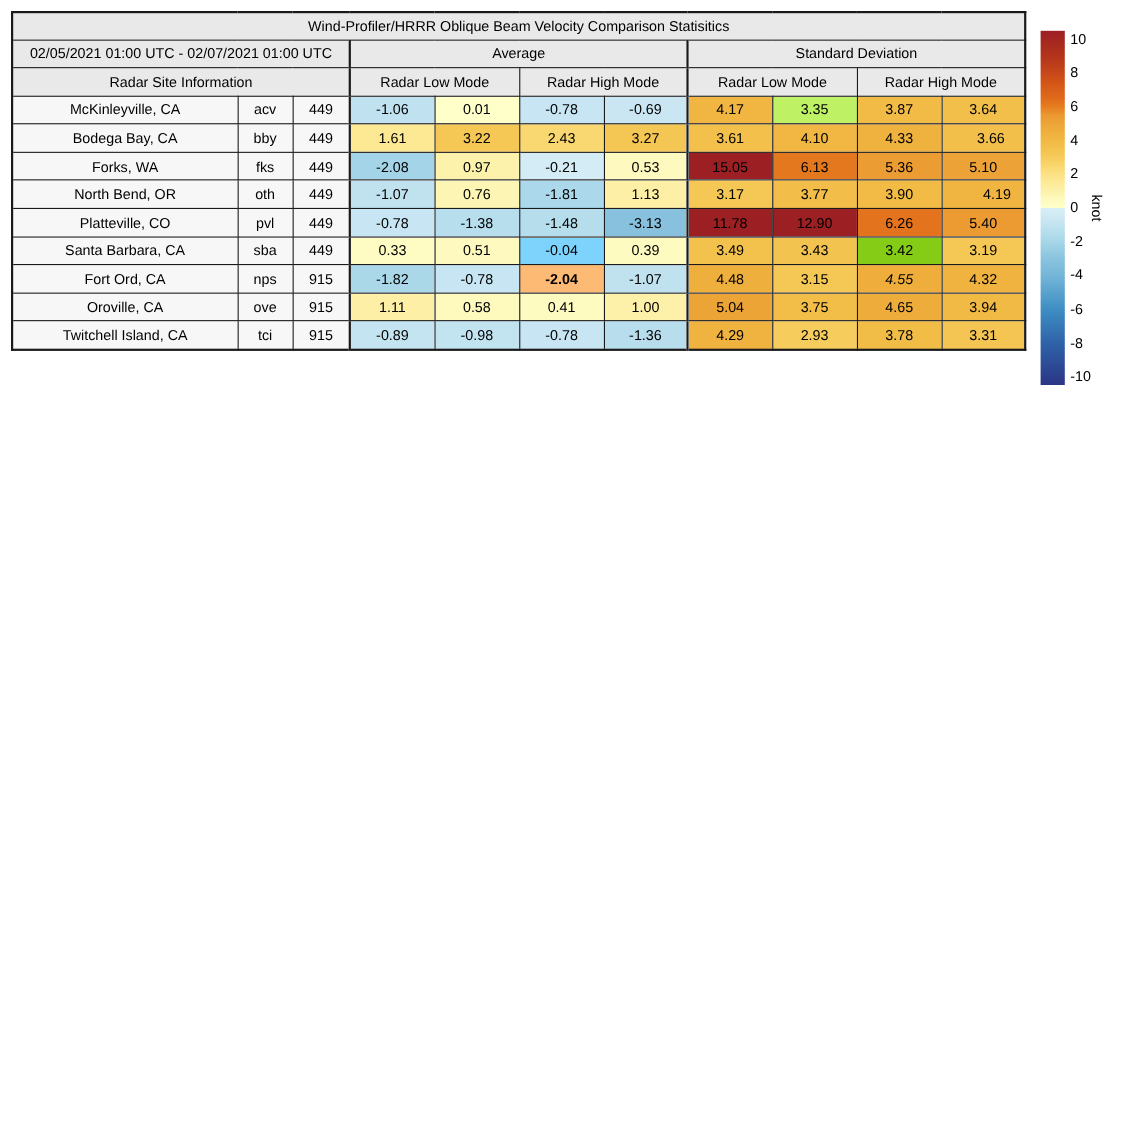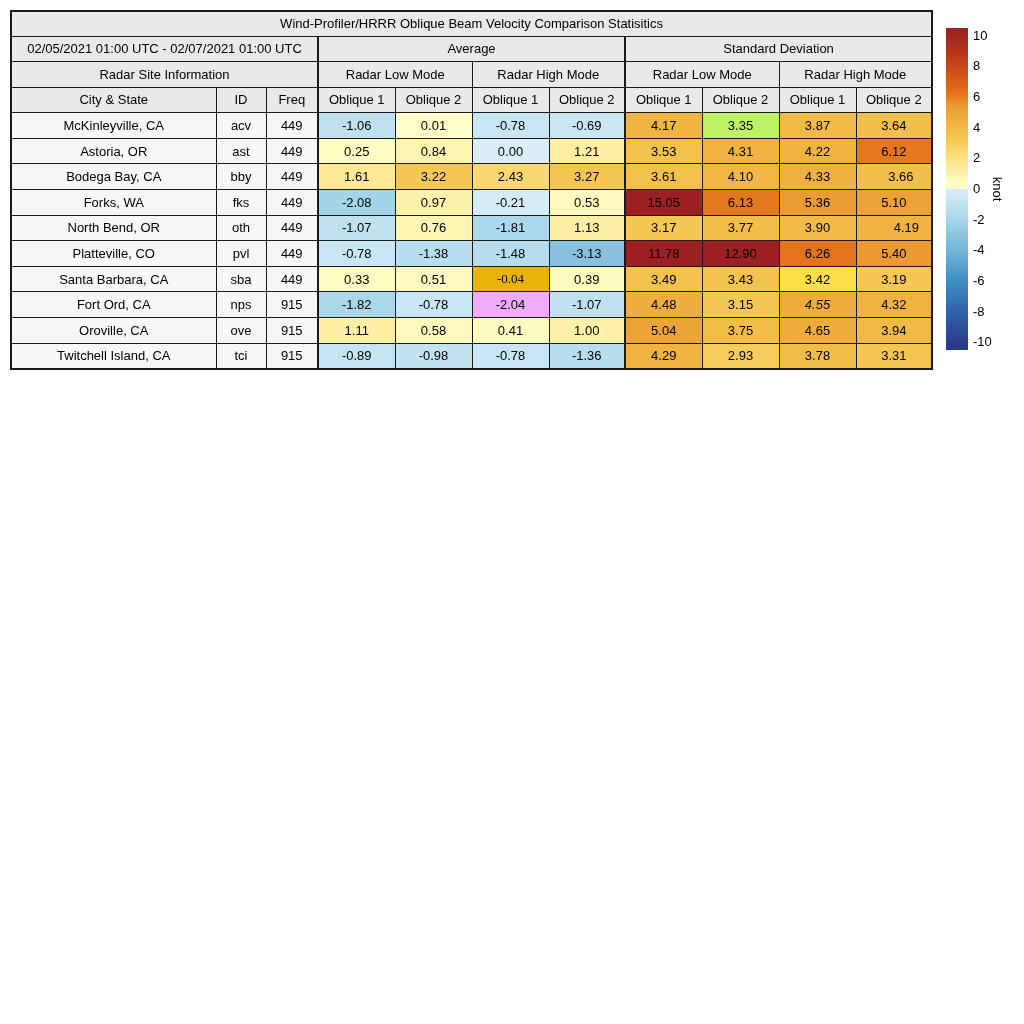--- a/index.html
+++ b/index.html
@@ -64,62 +64,36 @@
         <th colspan="4" class="sep">Average</th>
         <th colspan="4" class="sep">Standard Deviation</th>
       </tr>
       <tr>
         <th colspan="3">Radar Site Information</th>
         <th colspan="2" class="sep">Radar Low Mode</th>
         <th colspan="2">Radar High Mode</th>
         <th colspan="2" class="sep">Radar Low Mode</th>
         <th colspan="2">Radar High Mode</th>
       </tr>
-      <tr>
-        <th>City &amp; State</th>
-        <th>ID</th>
-        <th>Freq</th>
-        <th class="sep">Oblique 1</th>
-        <th>Oblique 2</th>
-        <th>Oblique 1</th>
-        <th>Oblique 2</th>
-        <th class="sep">Oblique 1</th>
-        <th>Oblique 2</th>
-        <th>Oblique 1</th>
-        <th>Oblique 2</th>
-      </tr>
     </thead>
     <tbody id="table-body">
         <tr>
       <td class="lab">McKinleyville, CA</td>
       <td class="lab">acv</td>
       <td class="lab">449</td>
       <td class="val sep" style="background: rgb(192, 226, 240);">-1.06</td>
       <td class="val" style="background: rgb(255, 255, 201);">0.01</td>
       <td class="val" style="background: rgb(199, 229, 242);">-0.78</td>
       <td class="val" style="background: rgb(201, 230, 242);">-0.69</td>
       <td class="val sep" style="background: rgb(240, 182, 65);">4.17</td>
       <td class="val" style="background: #bef264;">3.35</td>
       <td class="val" style="background: rgb(242, 187, 70);">3.87</td>
       <td class="val" style="background: rgb(242, 191, 74);">3.64</td>
     </tr>
         <tr>
-      <td class="lab">Astoria, OR</td>
-      <td class="lab">ast</td>
-      <td class="lab">449</td>
-      <td class="val sep" style="background: rgb(255, 253, 196);">0.25</td>
-      <td class="val" style="background: rgb(253, 244, 177);">0.84</td>
-      <td class="val" style="background: rgb(217, 238, 247);">0.00</td>
-      <td class="val" style="background: rgb(253, 238, 162);">1.21</td>
-      <td class="val sep" style="background: rgb(243, 193, 76);">3.53</td>
-      <td class="val" style="background: rgb(240, 179, 63);">4.31</td>
-      <td class="val" style="background: rgb(240, 181, 64);">4.22</td>
-      <td class="val" style="background: rgb(229, 120, 30);">6.12</td>
-    </tr>
-        <tr>
       <td class="lab">Bodega Bay, CA</td>
       <td class="lab">bby</td>
       <td class="lab">449</td>
       <td class="val sep" style="background: rgb(253, 232, 147);">1.61</td>
       <td class="val" style="background: rgb(245, 199, 84);">3.22</td>
       <td class="val" style="background: rgb(249, 216, 113);">2.43</td>
       <td class="val" style="background: rgb(244, 198, 83);">3.27</td>
       <td class="val sep" style="background: rgb(243, 192, 75);">3.61</td>
       <td class="val" style="background: rgb(241, 183, 66);">4.10</td>
       <td class="val" style="background: rgb(240, 178, 62);">4.33</td>
@@ -163,34 +137,34 @@
       <td class="val" style="background: rgb(156, 32, 35);">12.90</td>
       <td class="val" style="background: rgb(227, 115, 29);">6.26</td>
       <td class="val" style="background: rgb(235, 155, 50);">5.40</td>
     </tr>
         <tr>
       <td class="lab">Santa Barbara, CA</td>
       <td class="lab">sba</td>
       <td class="lab">449</td>
       <td class="val sep" style="background: rgb(254, 252, 194);">0.33</td>
       <td class="val" style="background: rgb(254, 250, 191);">0.51</td>
-      <td class="val" style="background: #eab308; font-family: Liberation Serif, serif;">-0.04</td>
+      <td class="val" style="background: #7dd3fc;">-0.04</td>
       <td class="val" style="background: rgb(254, 251, 193);">0.39</td>
       <td class="val sep" style="background: rgb(243, 194, 77);">3.49</td>
       <td class="val" style="background: rgb(243, 195, 79);">3.43</td>
-      <td class="val" style="background: #fde047;">3.42</td>
+      <td class="val" style="background: #84cc16;">3.42</td>
       <td class="val" style="background: rgb(245, 200, 85);">3.19</td>
     </tr>
         <tr>
       <td class="lab">Fort Ord, CA</td>
       <td class="lab">nps</td>
       <td class="lab">915</td>
       <td class="val sep" style="background: rgb(171, 216, 233);">-1.82</td>
       <td class="val" style="background: rgb(199, 229, 242);">-0.78</td>
-      <td class="val" style="background: #f0abfc;">-2.04</td>
+      <td class="val" style="background: #fdba74; font-weight: bold;">-2.04</td>
       <td class="val" style="background: rgb(192, 226, 239);">-1.07</td>
       <td class="val sep" style="background: rgb(239, 175, 60);">4.48</td>
       <td class="val" style="background: rgb(245, 200, 86); margin-left: 22px;">3.15</td>
       <td class="val" style="background: rgb(239, 174, 60); font-style: italic;">4.55</td>
       <td class="val" style="background: rgb(240, 179, 63);">4.32</td>
     </tr>
         <tr>
       <td class="lab">Oroville, CA</td>
       <td class="lab">ove</td>
       <td class="lab">915</td>

